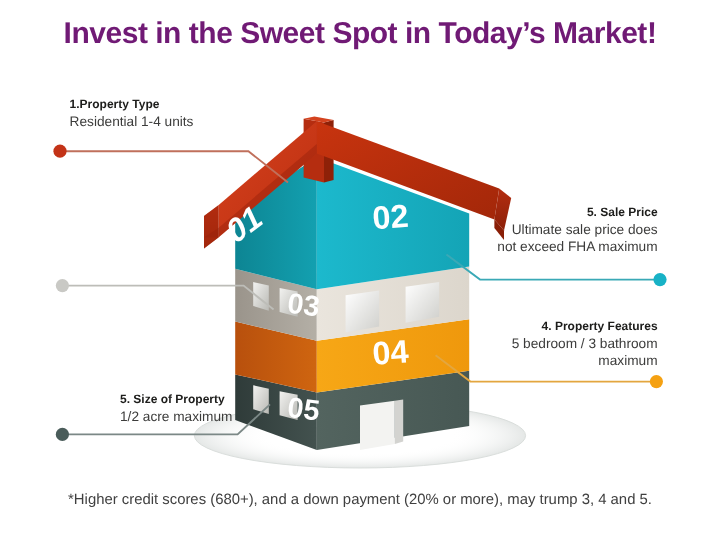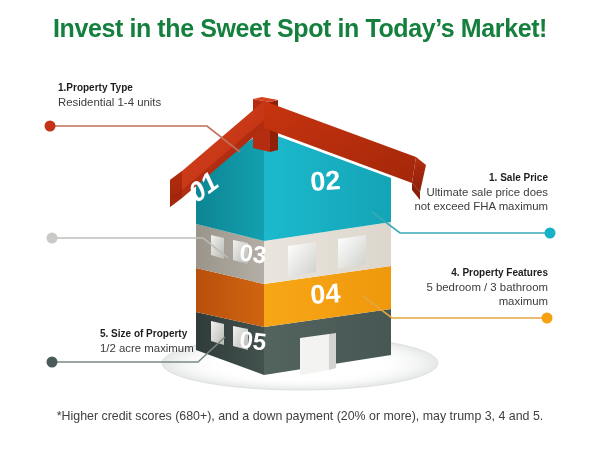--- a/index.html
+++ b/index.html
@@ -12,21 +12,21 @@
   }
   #stage{position:relative;width:600px;height:451px;}
 
   
   .title{
     position:absolute;left:0;top:14px;width:600px;
     text-align:center;
     font-size:25px;
     font-weight:bold;
     letter-spacing:-0.4px;
-    color:#15803d;
+    color:#701a75;
     font-family:"Liberation Sans", sans-serif;
   }
 
   
   .footnote{
     position:absolute;left:0;top:409px;width:600px;
     text-align:center;
     font-size:12.4px;
     color:#404040;
   }
@@ -226,21 +226,21 @@
       <circle cx="52" cy="362" r="5.5" fill="#4a5c5a"></circle>
     </g>
   </svg>
 
   <div class="callout left" style="left:58px;top:82px;">
     <div class="head">1.Property Type</div>
     <div class="sub">Residential 1-4 units</div>
   </div>
 
   <div class="callout right" style="right:52px;top:172px;">
-    <div class="head">1. Sale Price</div>
+    <div class="head">5. Sale Price</div>
     <div class="sub">Ultimate sale price does</div>
     <div class="sub" style="margin-top:0;">not exceed FHA maximum</div>
   </div>
 
 
   <div class="callout right" style="right:52px;top:267px;">
     <div class="head">4. Property Features</div>
     <div class="sub">5 bedroom / 3 bathroom</div>
     <div class="sub" style="margin-top:0;">maximum</div>
   </div>

